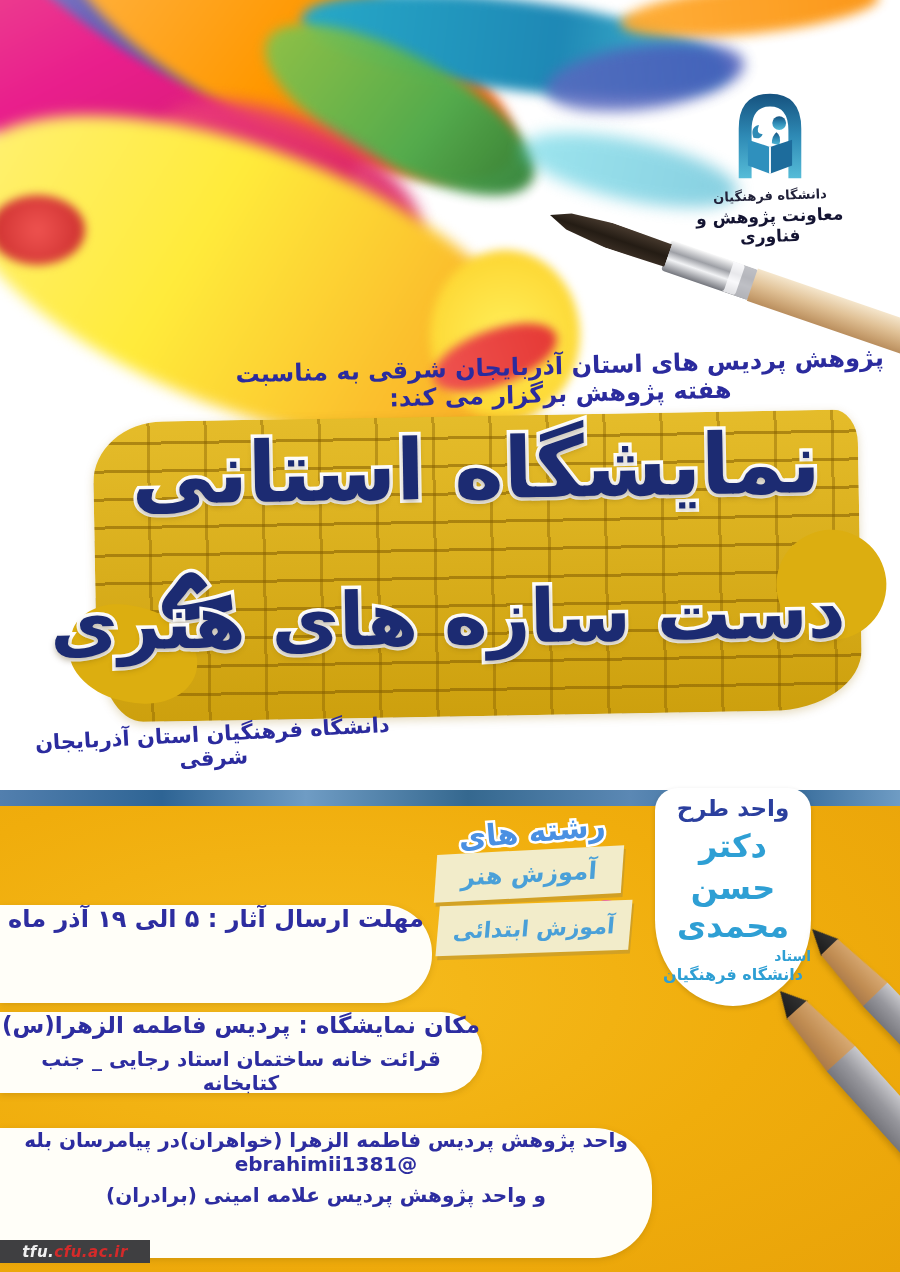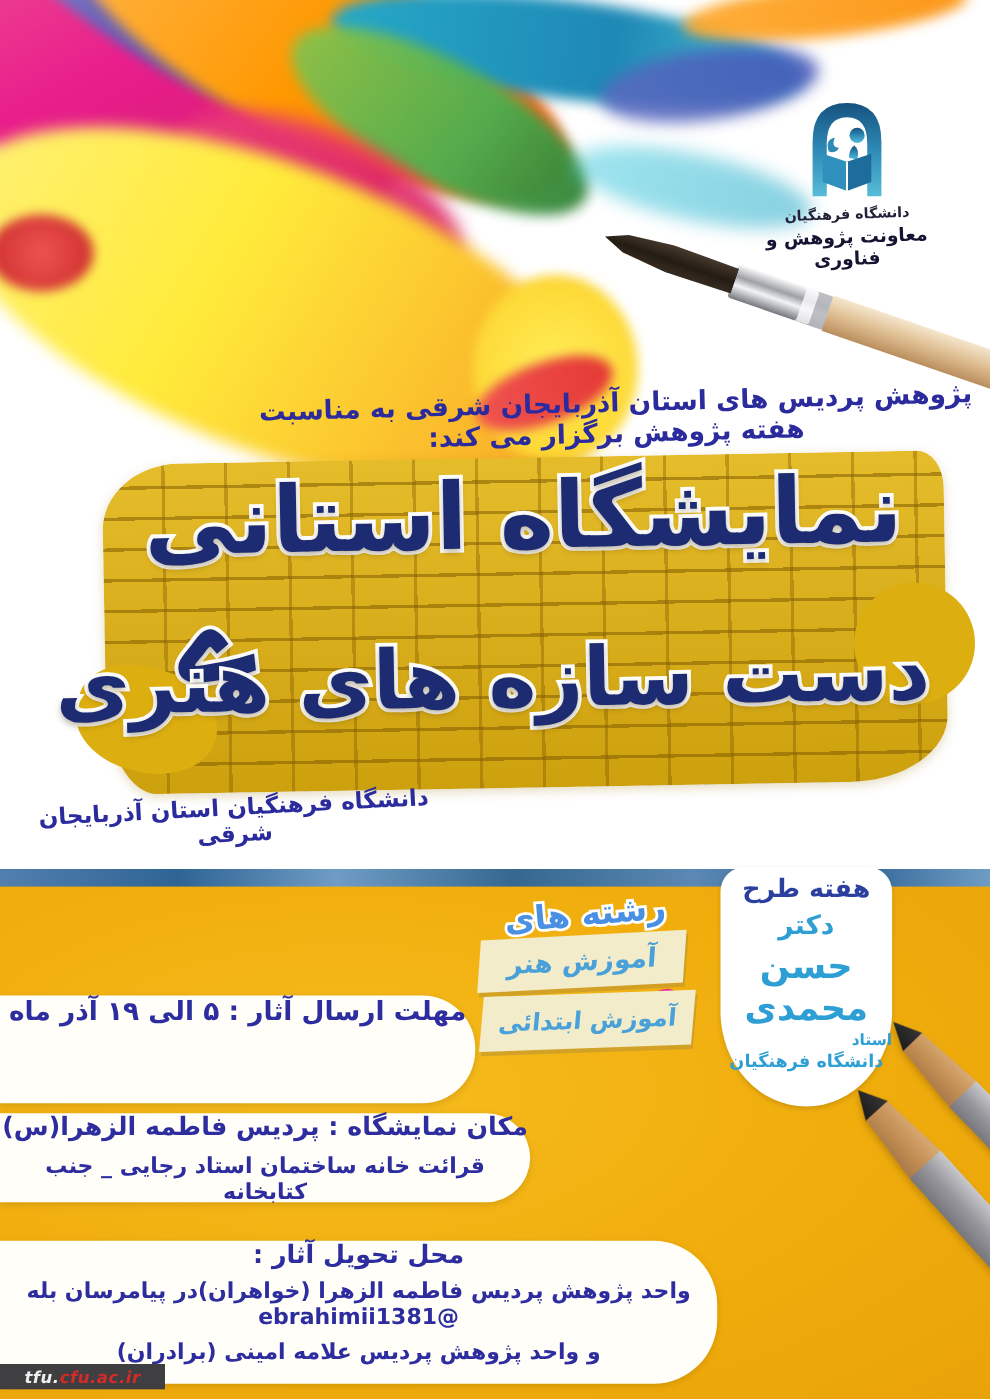--- a/index.html
+++ b/index.html
@@ -61,21 +61,21 @@
     background:linear-gradient(90deg,#527fae,#2e6494 18%,#6f9cc4 34%,#35688f 52%,#5b88b4 70%,#2e6494 86%,#6f9cc4);
     background-blend-mode:multiply;}
   .yellow-section{position:absolute;left:0;top:806px;width:900px;height:466px;
     background:radial-gradient(ellipse at 35% 40%, #f6bc1e, #f0ad0c 55%, #e9a309);}
 
   
   .badge{position:absolute;left:655px;top:788px;width:156px;height:218px;background:#ffffff;
     border-radius:26px 26px 58% 58% / 26px 26px 46% 46%;box-shadow:0 2px 5px rgba(0,0,0,.15);
     text-align:center;direction:rtl;}
   .badge .b1{margin-top:7px;font-size:23px;font-weight:bold;color:#2b3f9e;}
-  .badge .b2{margin-top:6px;font-size:24px;font-weight:bold;color:#2e9fd4;}
+  .badge .b2{margin-top:6px;font-size:32px;font-weight:bold;color:#2e9fd4;}
   .badge .b3{margin-top:4px;font-size:32px;font-weight:bold;color:#2e9fd4;}
   .badge .b4{margin-top:3px;font-size:14px;color:#2e9fd4;font-weight:bold;text-align:right;}
   .badge .b5{margin-top:1px;font-size:16px;color:#2e9fd4;font-weight:bold;}
 
   
   .fields-heading{position:absolute;left:452px;top:814px;width:160px;text-align:center;direction:rtl;font-size:30px;font-weight:bold;
     color:#4a90e2;-webkit-text-stroke:5px #fff;paint-order:stroke fill;transform:rotate(-5deg);}
   .field-box{position:absolute;background:#f2ecca;box-shadow:2px 4px 0 rgba(170,140,60,.45);display:flex;align-items:center;justify-content:center;
     direction:rtl;font-weight:bold;color:#4aa0d8;}
   .field-box.f1{left:436px;top:850px;width:186px;height:48px;transform:skewX(-7deg) rotate(-3deg);font-size:24px;}
@@ -168,21 +168,21 @@
     <div class="title-line2 outlined">دست سازه های هنری</div>
   </div>
 
   <div class="univ-line">دانشگاه فرهنگیان استان آذربایجان شرقی</div>
 
   <div class="blue-band"></div>
 
   <div class="yellow-section"></div>
 
   <div class="badge">
-    <div class="b1">هفته طرح</div>
+    <div class="b1">واحد طرح</div>
     <div class="b2">دکتر</div>
     <div class="b3">حسن محمدی</div>
     <div class="b4">استاد</div>
     <div class="b5">دانشگاه فرهنگیان</div>
   </div>
 
   <div class="fields-heading">رشته های</div>
   <div class="field-box f1">
     <span>آموزش هنر</span>
   </div>
@@ -194,21 +194,20 @@
   <div class="info-box box1">
     <div class="l1">مهلت ارسال آثار : ۵ الی ۱۹ آذر ماه</div>
   </div>
 
   <div class="info-box box2">
     <div class="l1">مکان نمایشگاه : پردیس فاطمه الزهرا(س)</div>
     <div class="l2">قرائت خانه ساختمان استاد رجایی _ جنب کتابخانه</div>
   </div>
 
   <div class="info-box box3">
-    <div class="l0">محل تحویل آثار :</div>
     <div class="l1">واحد پژوهش پردیس فاطمه الزهرا (خواهران)در پیامرسان بله @ebrahimii1381</div>
     <div class="l2">و واحد پژوهش پردیس علامه امینی (برادران)</div>
   </div>
 
   <div class="pencil p1">
     <div class="ptip"></div>
     <div class="pwood"></div>
     <div class="pbody"></div>
   </div>
   <div class="pencil p2">

